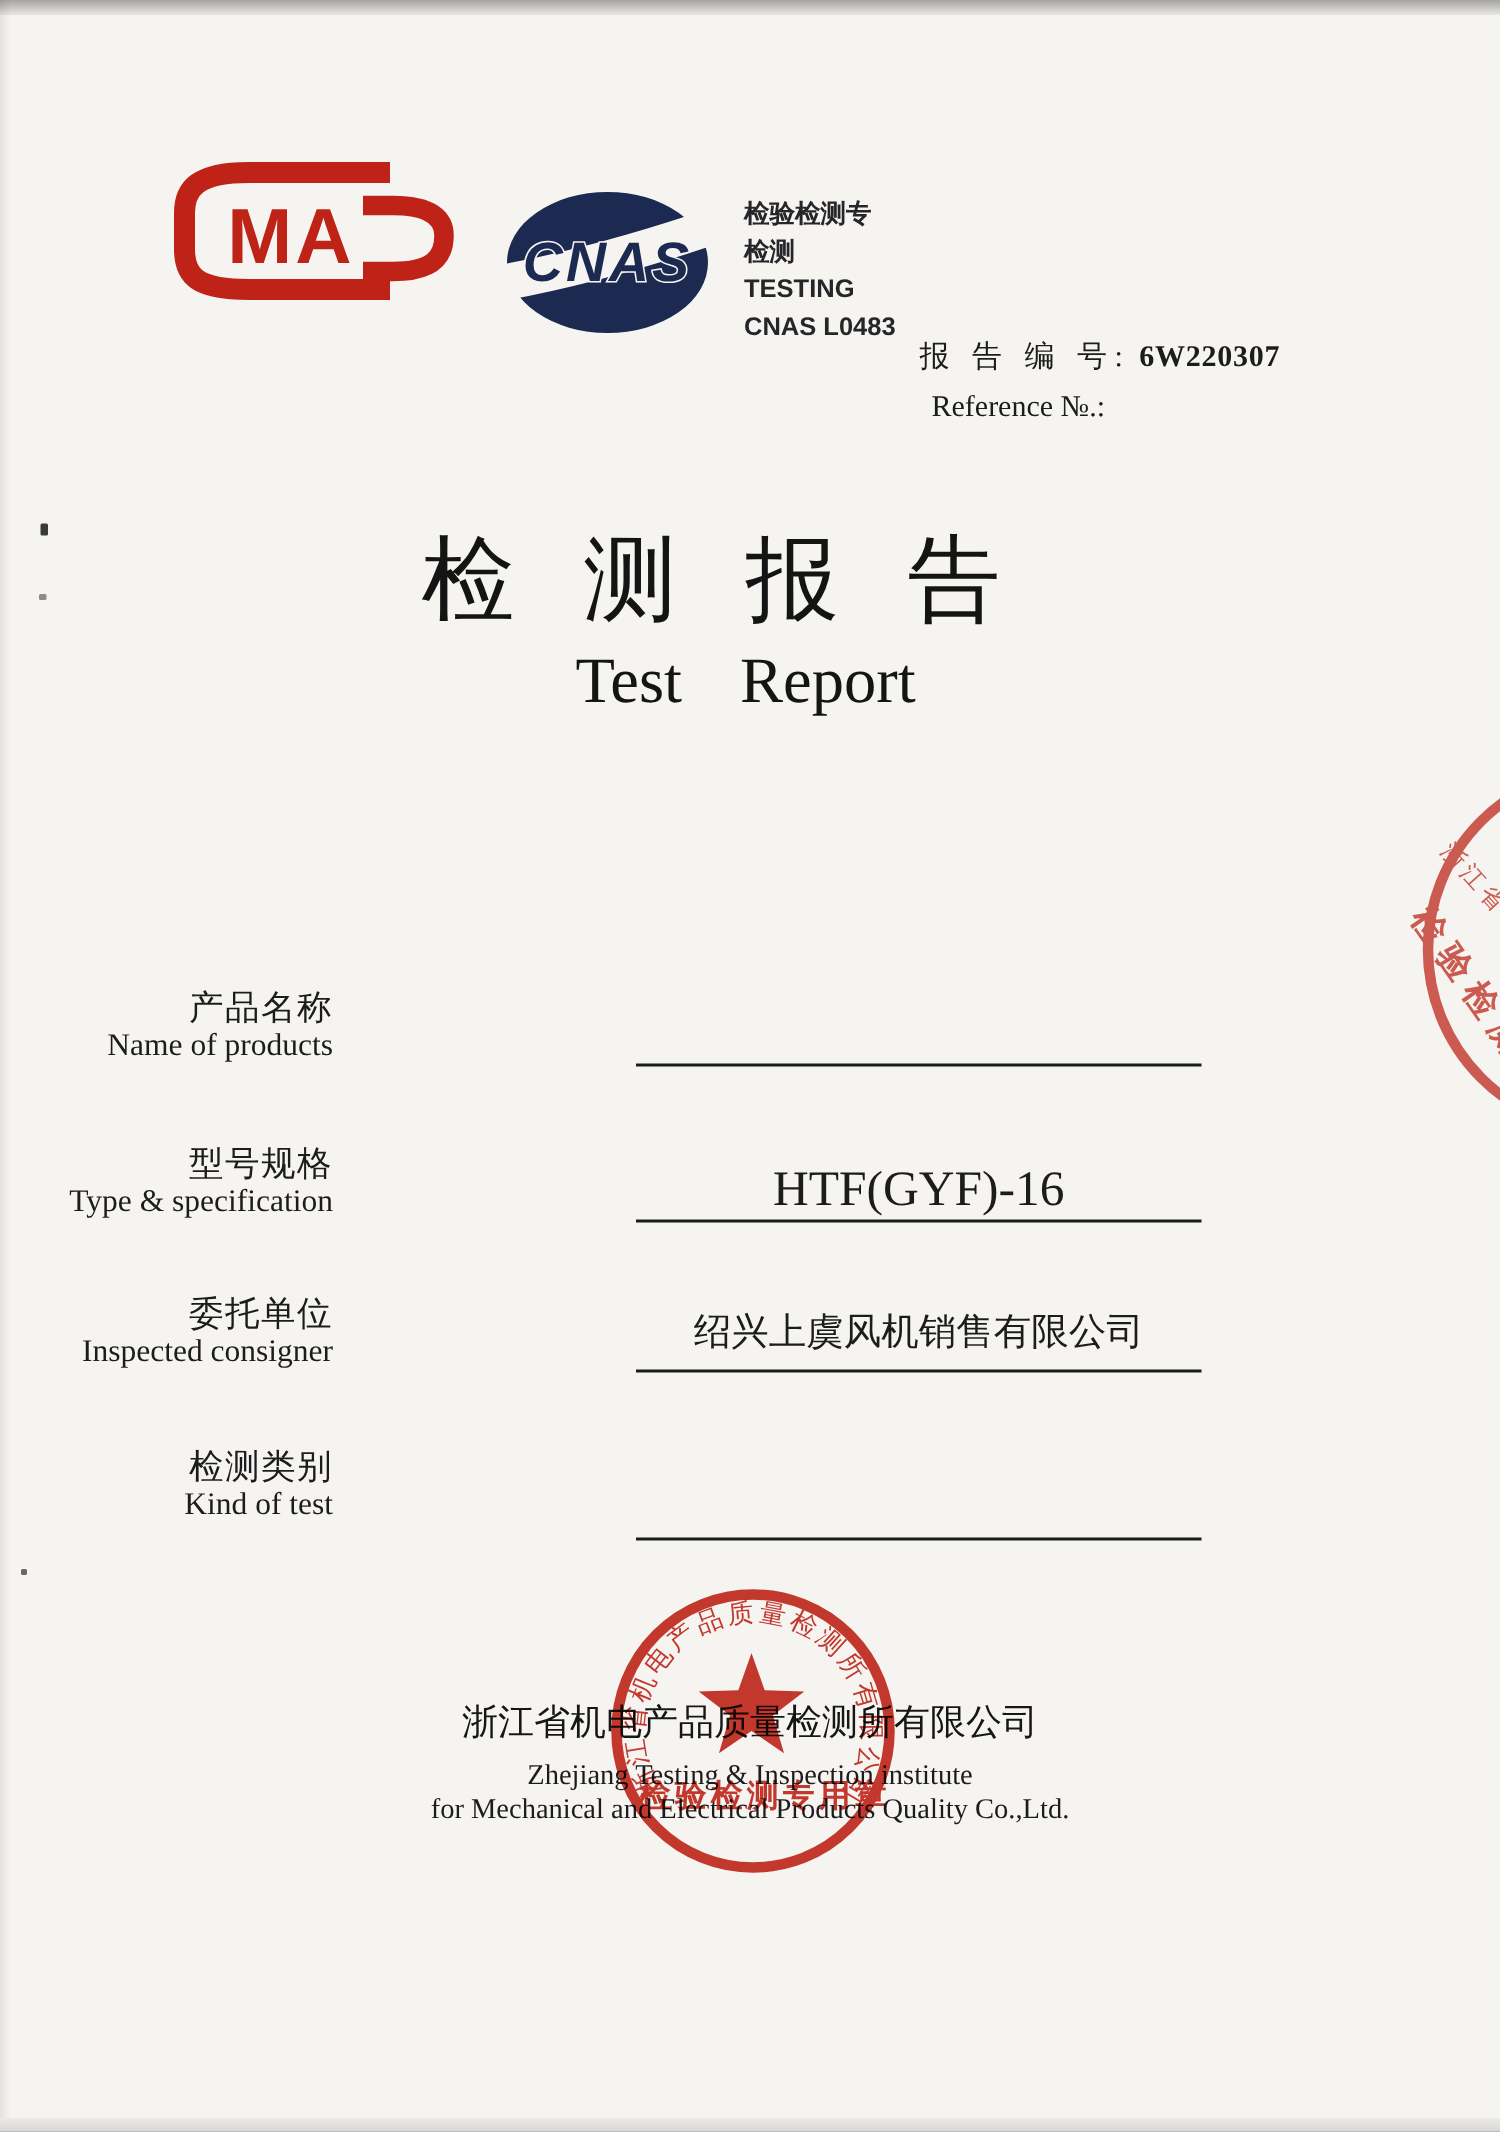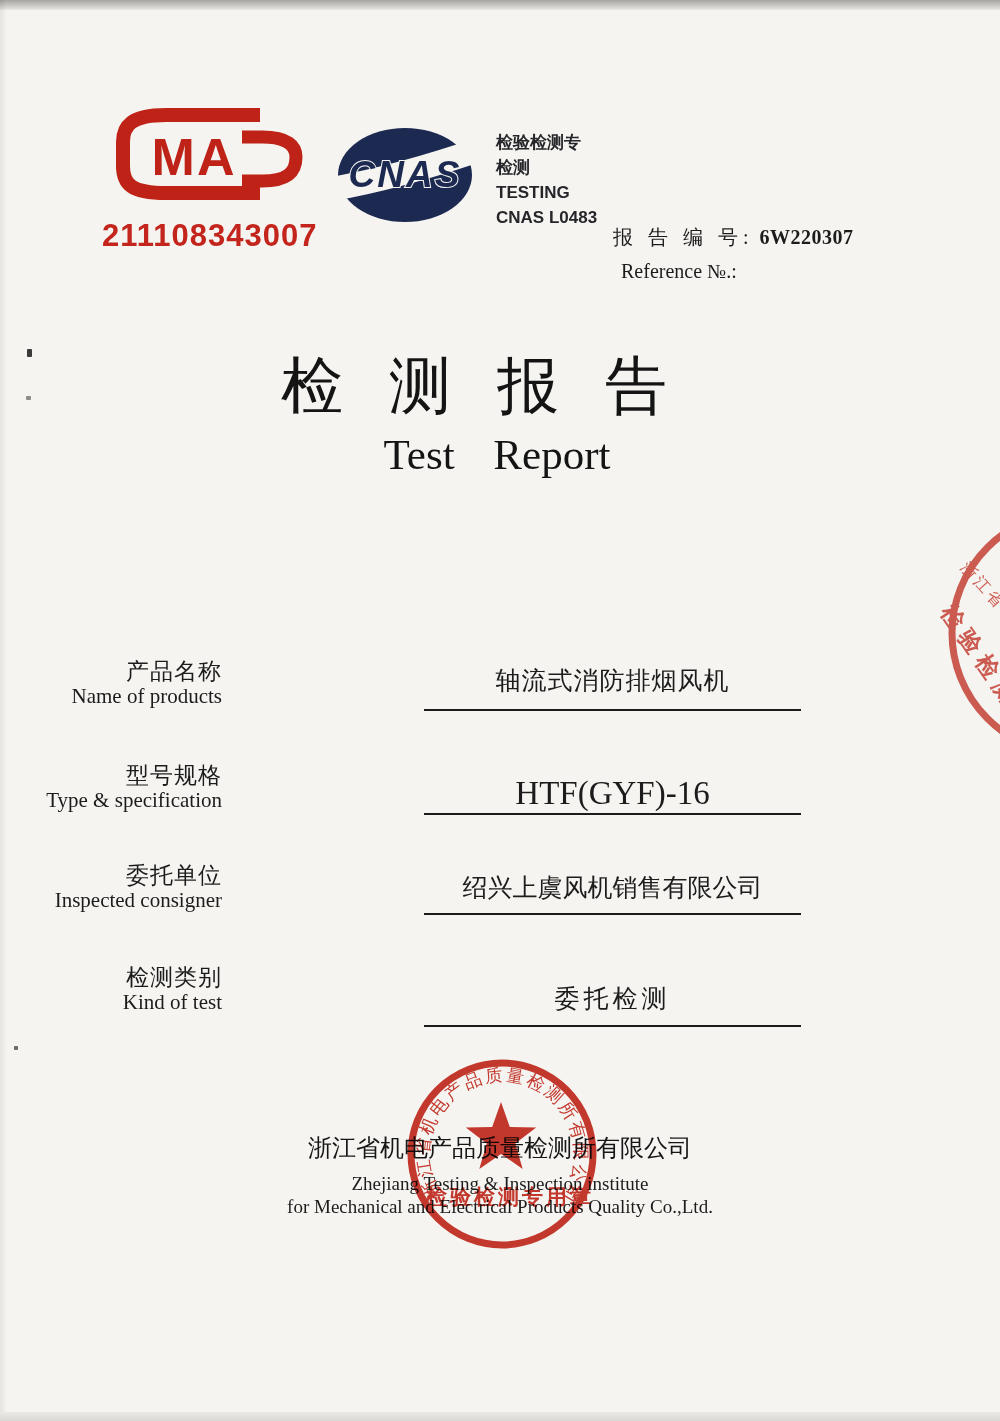--- a/index.html
+++ b/index.html
@@ -72,21 +72,20 @@
   <div class="bottom-edge"></div>
   <div class="speck s1"></div>
   <div class="speck s2"></div>
   <div class="speck s3"></div>
 
   <svg class="cma-svg" width="205" height="112" viewBox="0 0 205 112">
     <path d="M 150,15 H 56 C 21,15 13,26 13,42 V 66 C 13,84 21,93 56,93 H 150" fill="none" stroke="#bf2318" stroke-width="14"></path>
     <path d="M 132,37 H 152 C 178,37 186,46 186,57 C 186,72 178,81 152,81 H 132" fill="none" stroke="#bf2318" stroke-width="13"></path>
     <text x="84" y="75" text-anchor="middle" font-family="Liberation Sans, sans-serif" font-weight="bold" font-size="52" letter-spacing="2" fill="#bf2318">MA</text>
   </svg>
-  <div class="cma-number">211108343007</div>
 
   <svg class="cnas-svg" width="142" height="102" viewBox="0 0 142 102">
     <ellipse cx="71" cy="51" rx="67" ry="47" fill="#1c2a52"></ellipse>
     <path d="M -8,66 C 40,58 92,44 150,24" fill="none" stroke="#f5f4f1" stroke-width="24"></path>
     <text x="71" y="63" text-anchor="middle" font-family="Liberation Sans, sans-serif" font-weight="bold" font-style="italic" font-size="37" letter-spacing="2" fill="#1c2a52" style="paint-order:stroke" stroke="#f5f4f1" stroke-width="2">CNAS</text>
   </svg>
   <div class="cnas-block">
     <div>检验检测专</div>
     <div>检测</div>
     <div>TESTING</div>
@@ -98,39 +97,37 @@
     <span class="val">6W220307</span>
   </div>
   <div class="reference">Reference №.:</div>
 
   <div class="title-zh">检测报告</div>
   <div class="title-en">Test Report</div>
 
   <div class="field r1">
     <div class="f-zh">产品名称</div>
     <div class="f-en">Name of products</div>
-    <div class="f-val">轴流式消防排烟风机</div>
     <div class="f-line"></div>
   </div>
   <div class="field r2">
     <div class="f-zh">型号规格</div>
     <div class="f-en">Type &amp; specification</div>
     <div class="f-val">HTF(GYF)-16</div>
     <div class="f-line"></div>
   </div>
   <div class="field r3">
     <div class="f-zh">委托单位</div>
     <div class="f-en">Inspected consigner</div>
     <div class="f-val">绍兴上虞风机销售有限公司</div>
     <div class="f-line"></div>
   </div>
   <div class="field r4">
     <div class="f-zh">检测类别</div>
     <div class="f-en">Kind of test</div>
-    <div class="f-val">委托检测</div>
     <div class="f-line"></div>
   </div>
 
   <div class="company-zh">浙江省机电产品质量检测所有限公司</div>
   <div class="company-en1">Zhejiang Testing &amp; Inspection institute</div>
   <div class="company-en2">for Mechanical and Electrical Products Quality Co.,Ltd.</div>
 
   <svg class="seal-svg" width="210" height="230" viewBox="0 0 210 230">
     <defs>
       <path id="arcPath" d="M 42.8,155.8 A 73,73 0 1 1 165.2,155.8" fill="none"></path>

